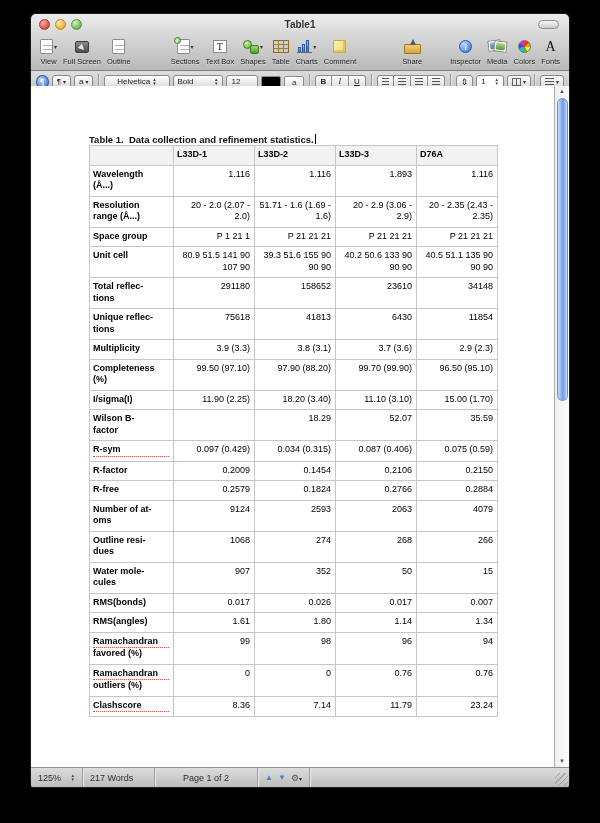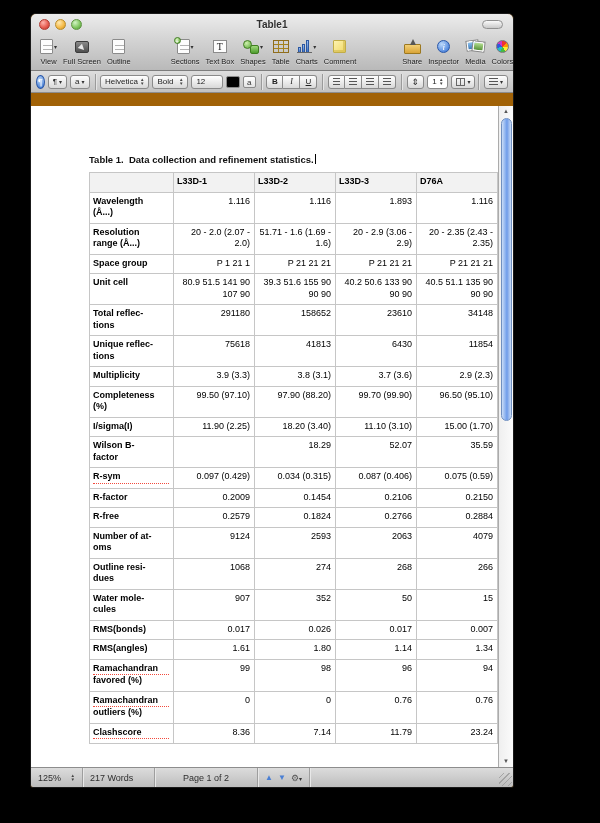--- a/index.html
+++ b/index.html
@@ -1,21 +1,21 @@
 <!DOCTYPE html>
 <html><head>
 <meta charset="utf-8">
 <style>
   * { margin:0; padding:0; box-sizing:border-box; }
   html,body { width:600px; height:823px; background:#000; overflow:hidden;
               font-family:"Liberation Sans", sans-serif; }
 
   
-  .window { position:absolute; left:30px; top:13px; width:484px; height:775px;
-            border-radius:6px 6px 3px 3px; background:#a16207; overflow:hidden;
+  .window { position:absolute; left:30px; top:13px; width:540px; height:775px;
+            border-radius:6px 6px 3px 3px; background:#8b5cf6; overflow:hidden;
             border:1px solid #1a1a1a; box-shadow:0 10px 30px rgba(0,0,0,.8); }
 
   
   .chrome-top { position:absolute; left:0; top:0; width:100%; height:57px;
                 background:linear-gradient(180deg,#ececec 0%,#d4d4d4 45%,#b9b9b9 100%);
                 border-bottom:1px solid #7d7d7d; }
   .titlebar { position:relative; height:21px; }
   .traffic { position:absolute; top:5px; left:8px; display:flex; gap:5px; }
   .tl { width:11px; height:11px; border-radius:50%; }
   .tl.red    { background:radial-gradient(circle at 35% 30%,#ffb3ab,#e4584c 60%,#b13a30); border:1px solid #ad3b32;}
@@ -99,26 +99,26 @@
   .seg .fb-ctl { border-radius:0; border-left:none; width:17px; justify-content:center;}
   .seg .fb-ctl:first-child { border-radius:3px 0 0 3px; border-left:1px solid #8a8a8a;}
   .seg .fb-ctl:last-child { border-radius:0 3px 3px 0; }
   .lines-ic { width:9px; height:7px;
               background:repeating-linear-gradient(180deg,#555 0 1px,transparent 1px 3px); }
   .colic { width:9px; height:8px; border:1px solid #666; background:
            repeating-linear-gradient(90deg,transparent 0 3px,#666 3px 4px); }
   .fb-right { margin-left:auto; }
 
   
-  .docarea { position:absolute; top:92px; left:0; width:100%; bottom:20px; background:#fff; }
+  .docarea { position:absolute; top:72px; left:0; width:100%; bottom:20px; background:#fff; }
   .content { position:absolute; left:58px; top:48px; width:410px; }
   .doc-title { font-size:9.5px; font-weight:bold; color:#111; white-space:pre; }
   .cursor-bar { display:inline-block; width:1px; height:10px; background:#000; vertical-align:-1px; margin-left:1px;}
 
-  table.stats { border-collapse:collapse; margin-top:7px; width:409px; table-layout:fixed; }
+  table.stats { border-collapse:collapse; width:409px; table-layout:fixed; }
   table.stats td, table.stats th { border:1px solid #c6c6c6; font-size:9px; line-height:11.5px;
             vertical-align:top; padding:3px 4px 4px 3px; }
   table.stats col.c0 { width:84px; }
   table.stats th { background:#f2f2f2; font-weight:bold; text-align:left; height:19px; }
   td.rowlabel { font-weight:bold; }
   td.val { text-align:right; }
   .lbl-line { display:block; }
   .squiggle { border-bottom:1px dotted #f24a3d; }
 
   

